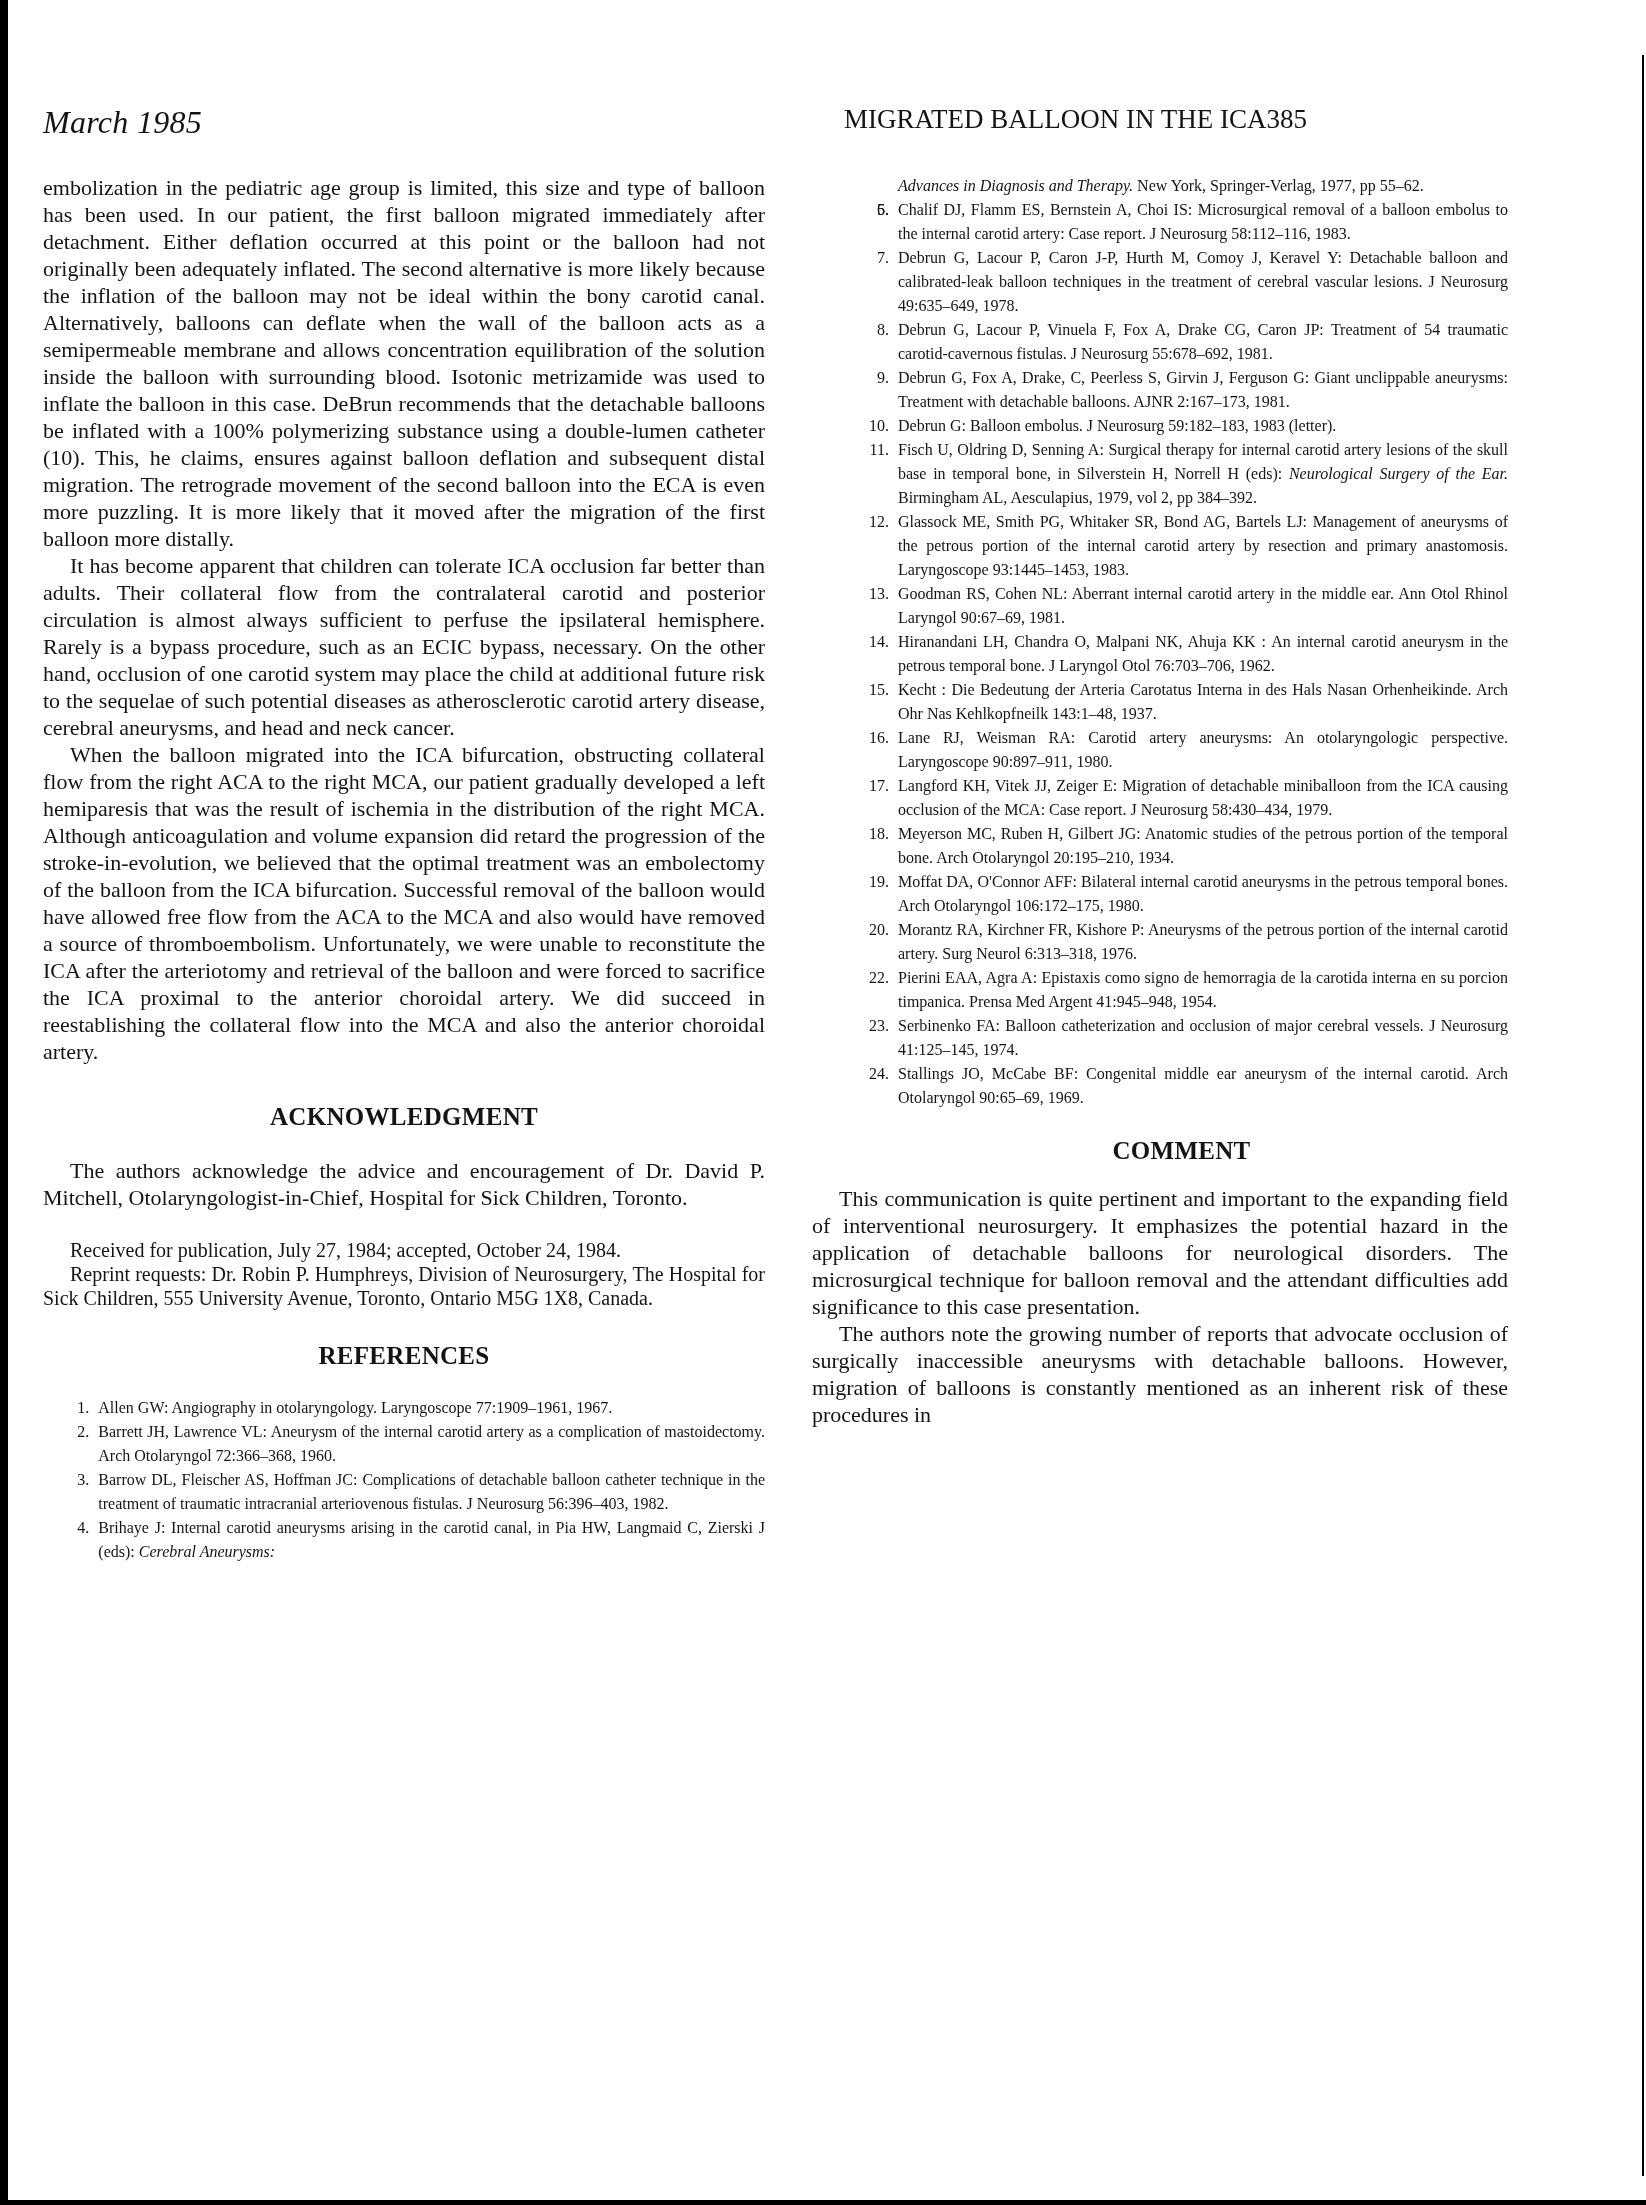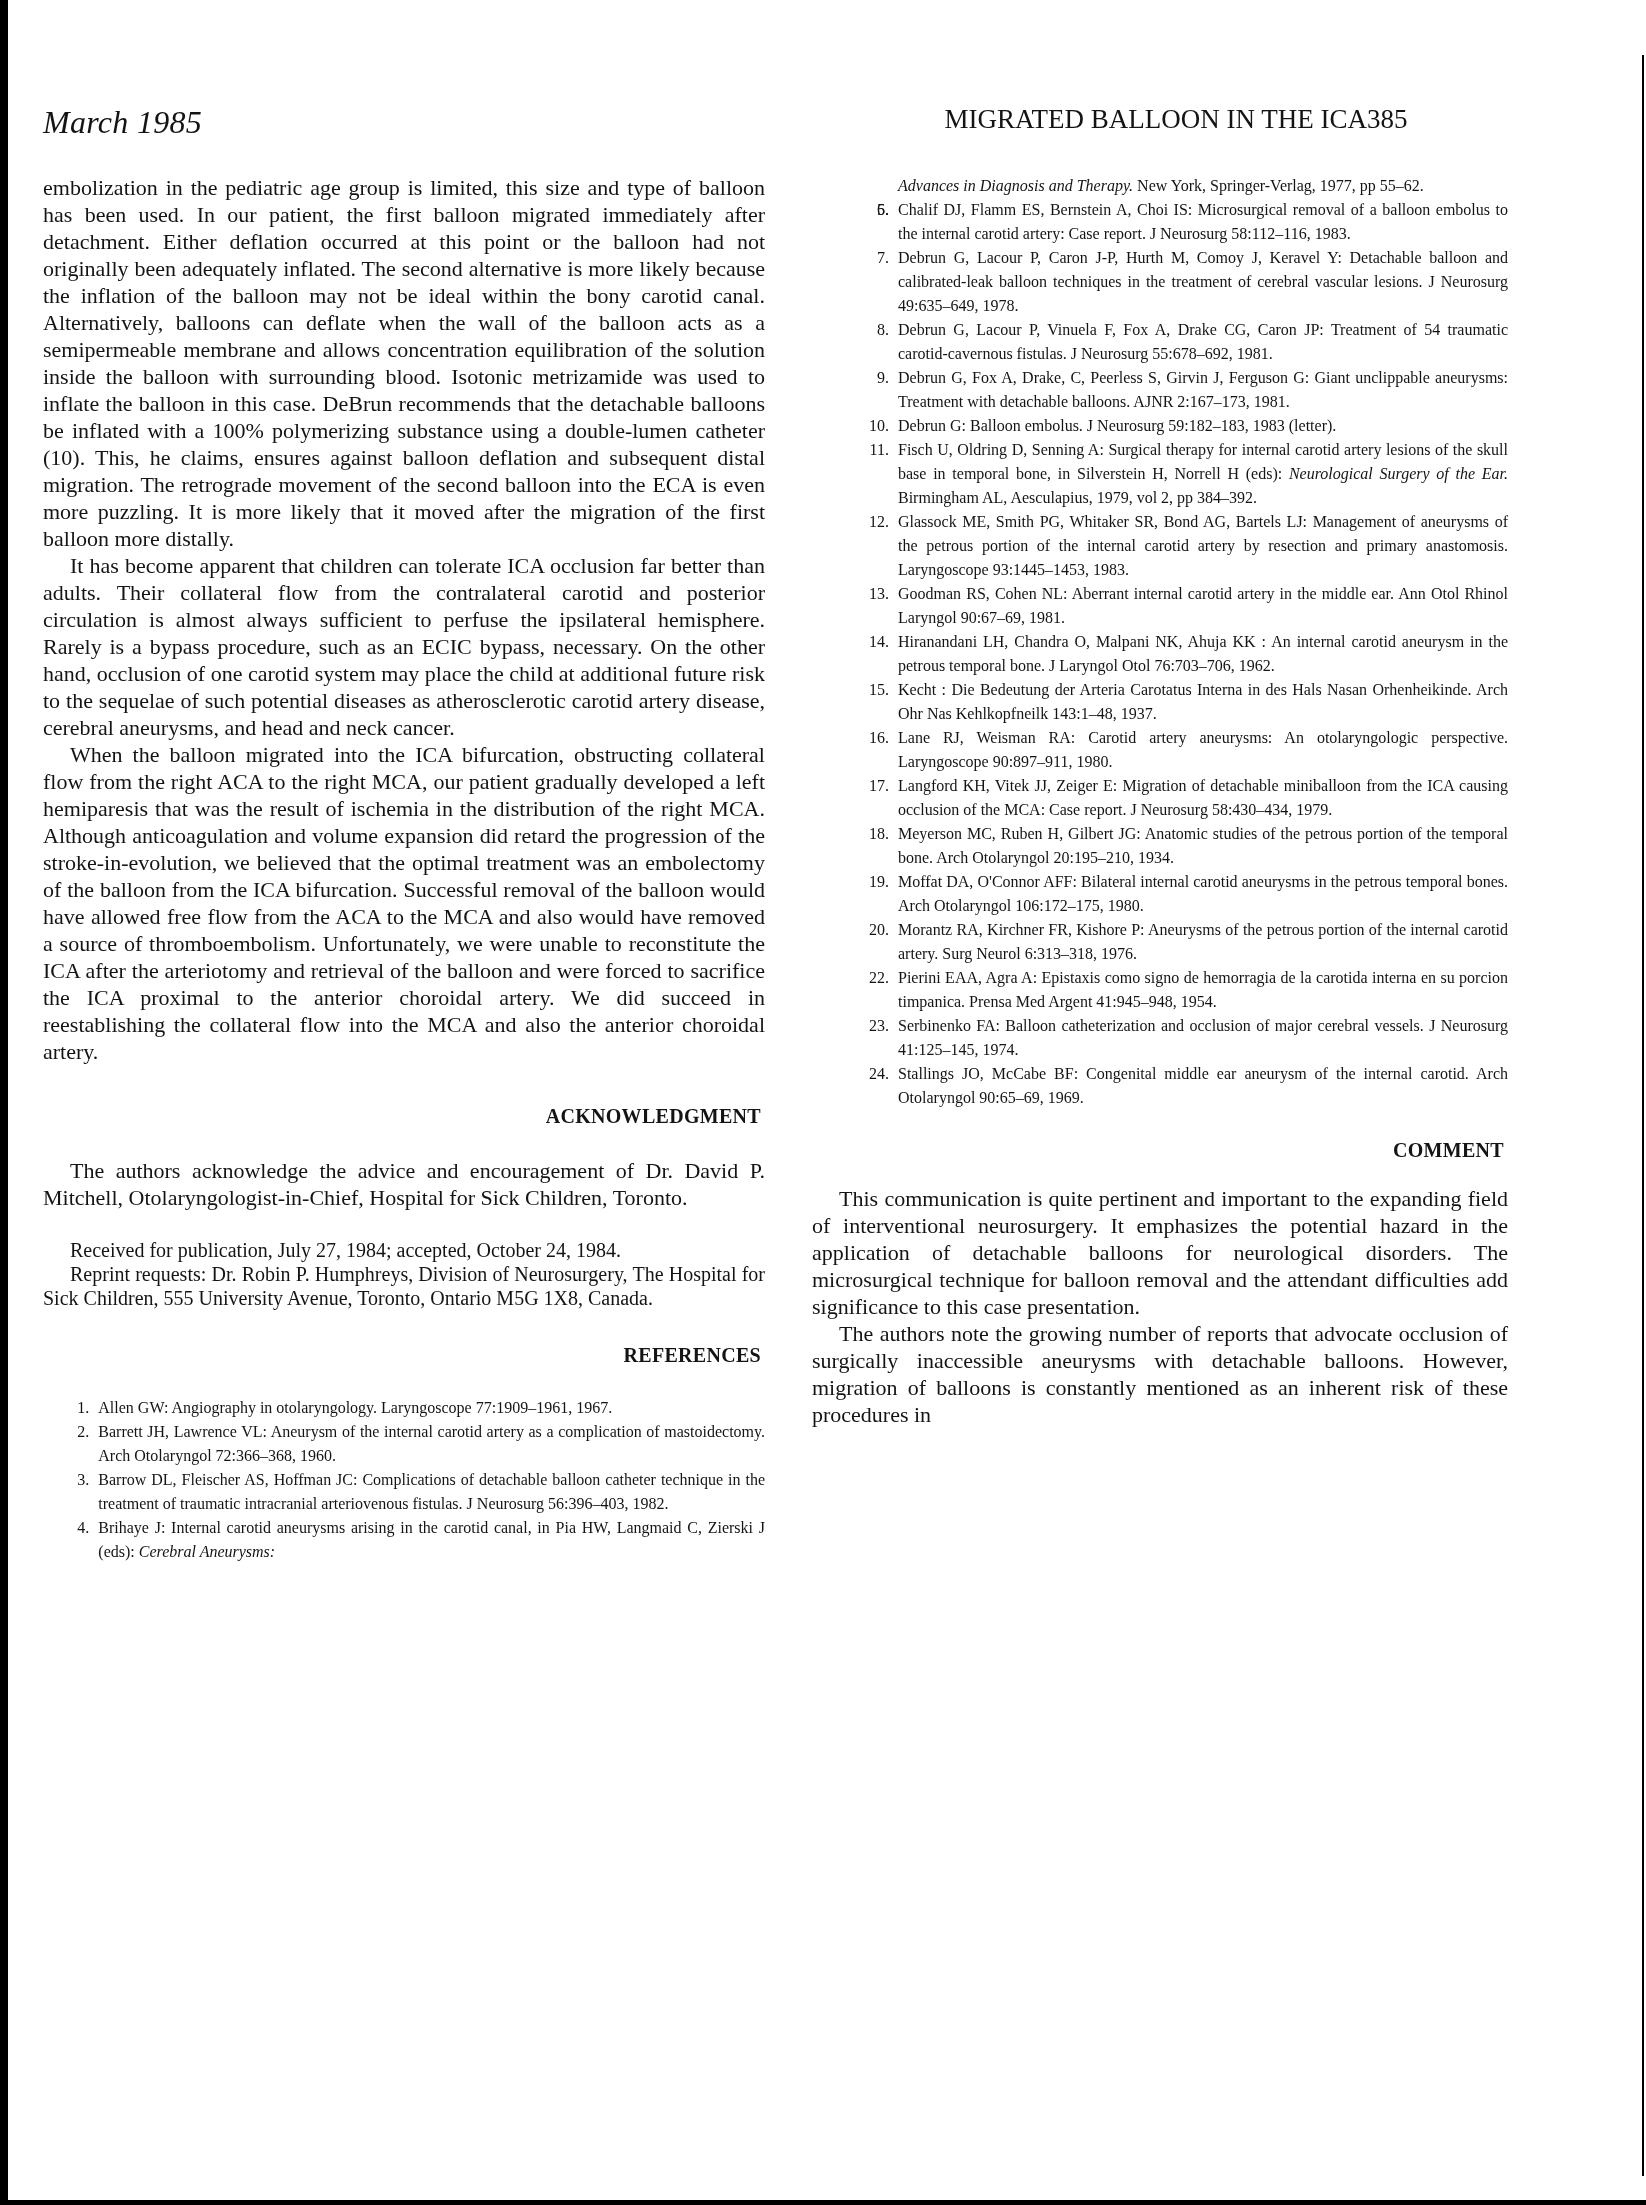--- a/index.html
+++ b/index.html
@@ -11,34 +11,34 @@
   .edge-left { position: absolute; left: 0; top: 0; width: 8.2px; height: 2205px; background: #000; }
   .edge-bottom { position: absolute; left: 0; bottom: 0; width: 1647px; height: 5.5px; background: #000; }
   .edge-right { position: absolute; right: 2.7px; top: 55px; width: 2.1px; height: 2121px; background: #000; }
 
   .running-left {
     position: absolute; left: 43px; top: 104px;
     font-size: 32px; font-style: italic; letter-spacing: 0.3px;
   }
   .running-right {
     position: absolute; left: 844px; top: 104px; width: 664px;
-    font-size: 27px; display: flex; justify-content: center;
+    font-size: 27px; display: flex; justify-content: flex-start;
   }
   .col {
     position: absolute; top: 174px; width: 722px;
     font-size: 22px; line-height: 27px; text-align: justify;
     hyphens: manual;
   }
   .col-left { left: 43px; }
   .col-right { left: 855px; width: 653px; }
   .para { margin: 0; text-indent: 0; }
   .para.indent { text-indent: 27px; }
   .section-heading {
-    text-align: right; font-size: 20px; letter-spacing: 0.3px;
-    margin: 4px;
+    text-align: center; font-size: 25px; letter-spacing: 0.3px;
+    margin: 16px;
   }
   .note { font-size: 20px; line-height: 24px; margin: 0; text-align: justify; }
   .note.indent { text-indent: 27px; }
 
   .ref-list { list-style: none; padding: 0; margin: 0; }
   .ref {
     position: relative; padding-left: 43px;
     font-size: 16px; line-height: 24px; text-align: justify;
   }
   .ref-num { position: absolute; left: 0; width: 34px; text-align: right; }

